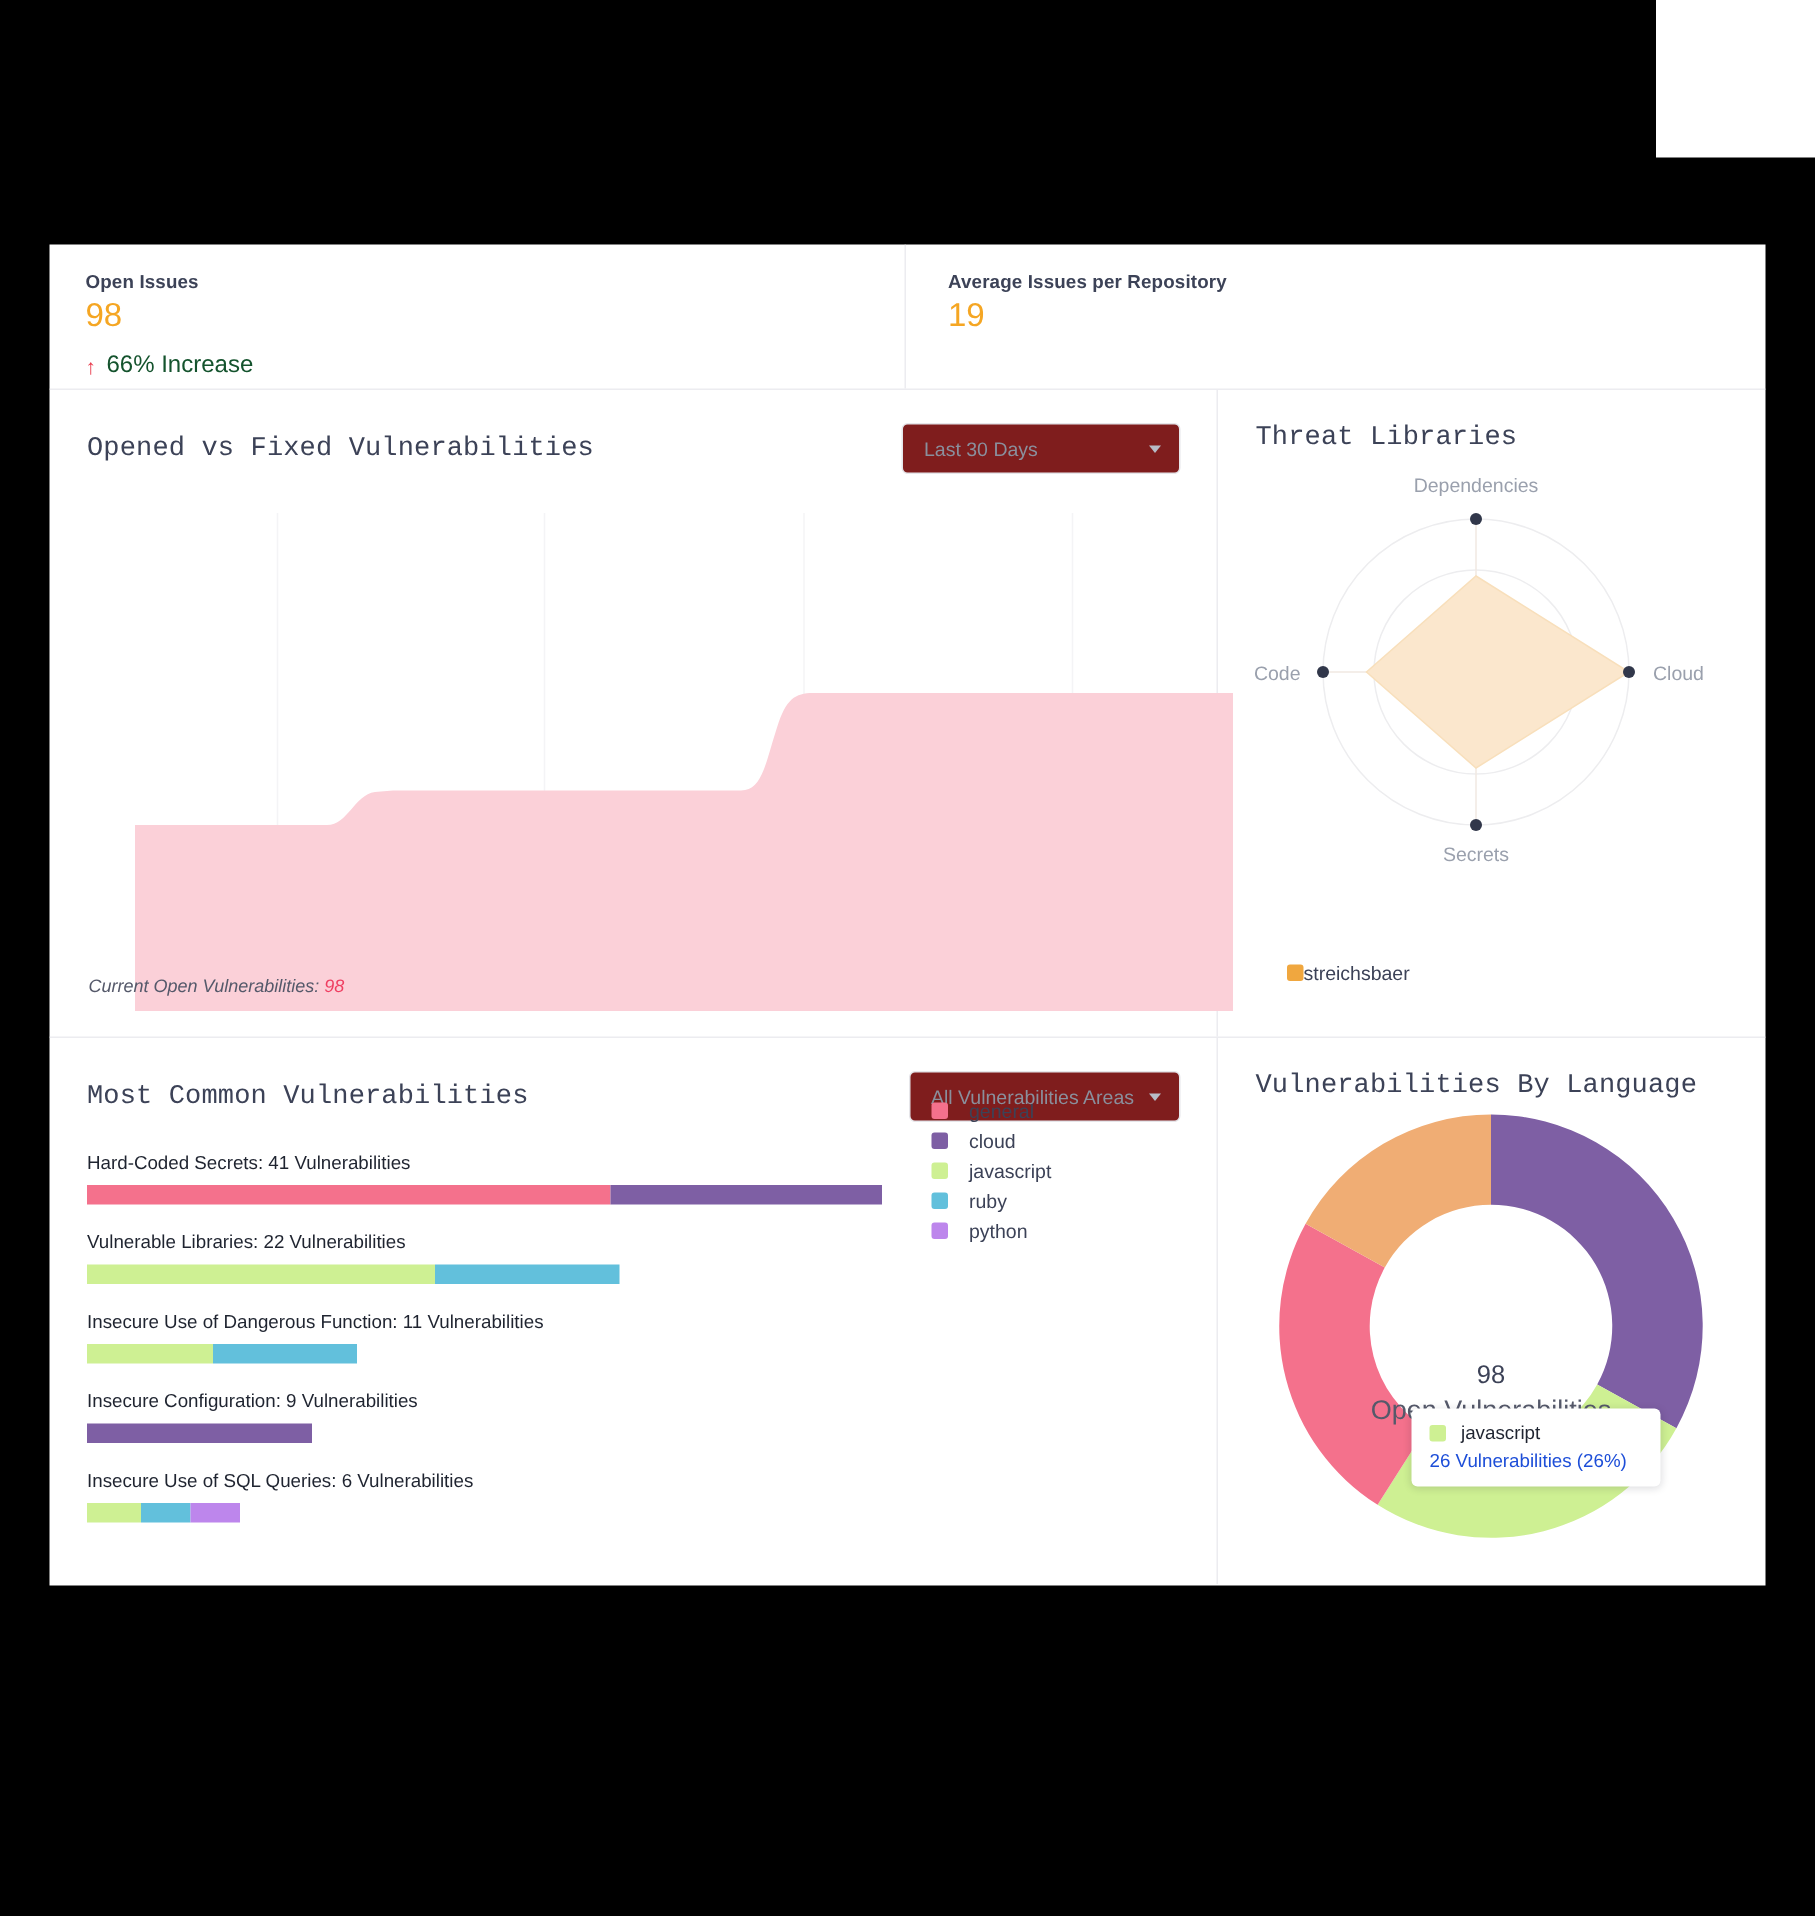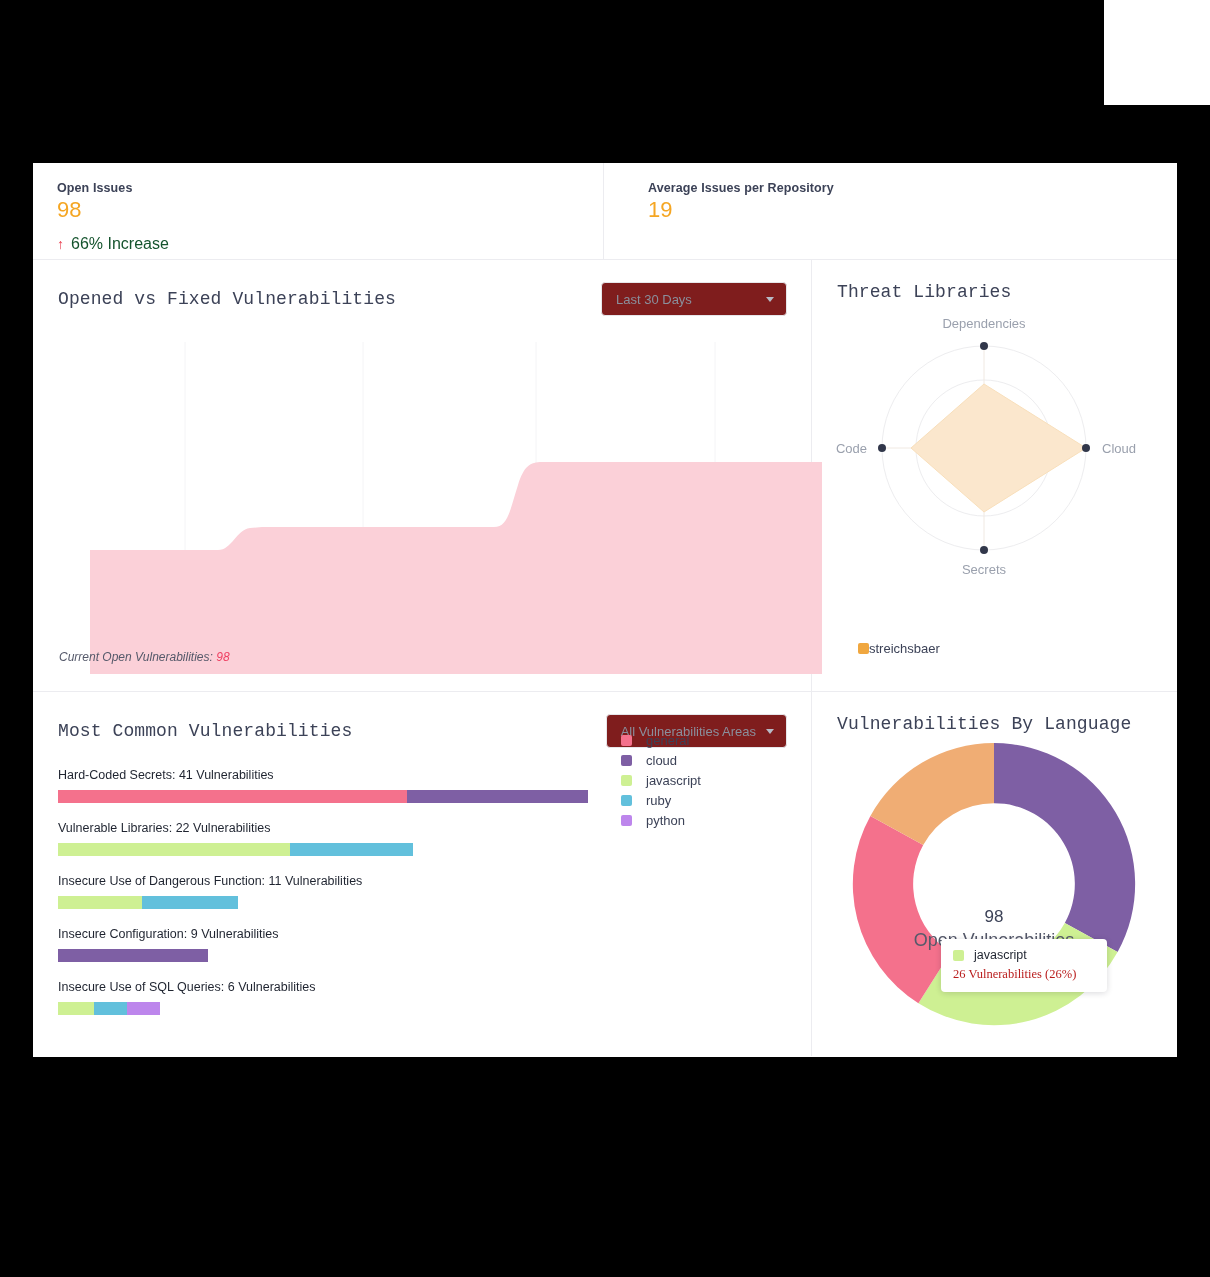--- a/index.html
+++ b/index.html
@@ -23,21 +23,21 @@
     width: 1144px; height: 894px;
     background: #ffffff;
     overflow: hidden;
   }
 
   
   .kpi-row { display: flex; height: 97px; border-bottom: 1px solid #ececf0; }
   .kpi {
     flex: 0 0 570px; padding: 18px 0 0 24px; position: relative;
   }
-  .kpi + .kpi { border-left: 1px solid #ececf0; flex: 1 1 auto; padding-left: 44px; }
+  .kpi + .kpi { border-left: 1px solid #ececf0; flex: 1 1 auto; padding-left: 28px; }
   .kpi-label { font-size: 12.5px; color: #3c4257; font-weight: 600; letter-spacing: .1px; }
   .kpi-value { font-size: 22px; color: #f5a623; font-weight: 400; margin-top: 2px; line-height: 1.2; }
   .kpi-delta { display: flex; align-items: center; gap: 7px; margin-top: 12px; }
   .arrow-glyph { display: inline-block; color: #e8394a; font-size: 14px; line-height: 1; }
   .kpi-delta-text { font-size: 16px; color: #14532d; }
 
   
   .mid-row { display: flex; height: 432px; border-bottom: 1px solid #ececf0; }
   .panel-left { flex: 0 0 779px; border-right: 1px solid #ececf0; position: relative; }
   .panel-right { flex: 1 1 auto; position: relative; }
@@ -106,21 +106,21 @@
 
   .donut-tip {
     position: absolute; left: 129px; top: 207px;
     background: #fff; border-radius: 4px;
     box-shadow: 0 1px 6px rgba(20,20,40,.16);
     padding: 9px 14px 10px 12px; min-width: 166px;
   }
   .tip-head { display: flex; align-items: center; gap: 10px; }
   .tip-sw { width: 11px; height: 11px; border-radius: 2px; }
   .tip-name { font-size: 12.5px; color: #1f2430; }
-  .tip-sub { font-size: 12.5px; color: #b91c1c; margin-top: 5px; font-family: Liberation Serif, serif; }
+  .tip-sub { font-size: 12.5px; color: #1d4ed8; margin-top: 5px; }
 </style>
 </head>
 <body>
 
 <div id="root">
   <div class="notch"></div>
 
   <div class="app-card">
 
     <div class="kpi-row">

